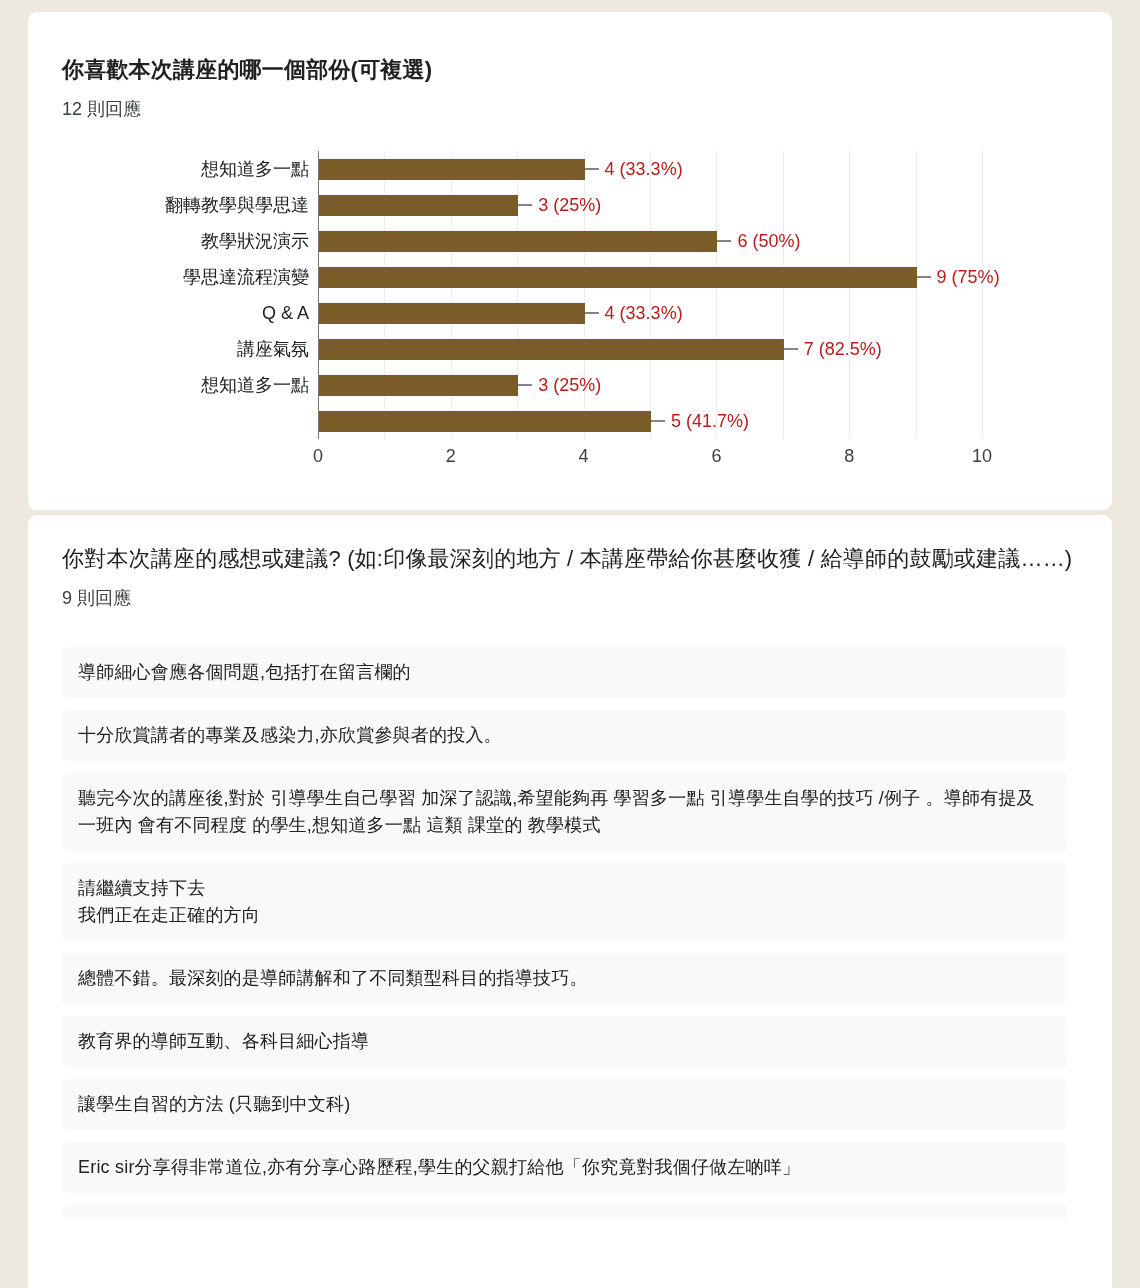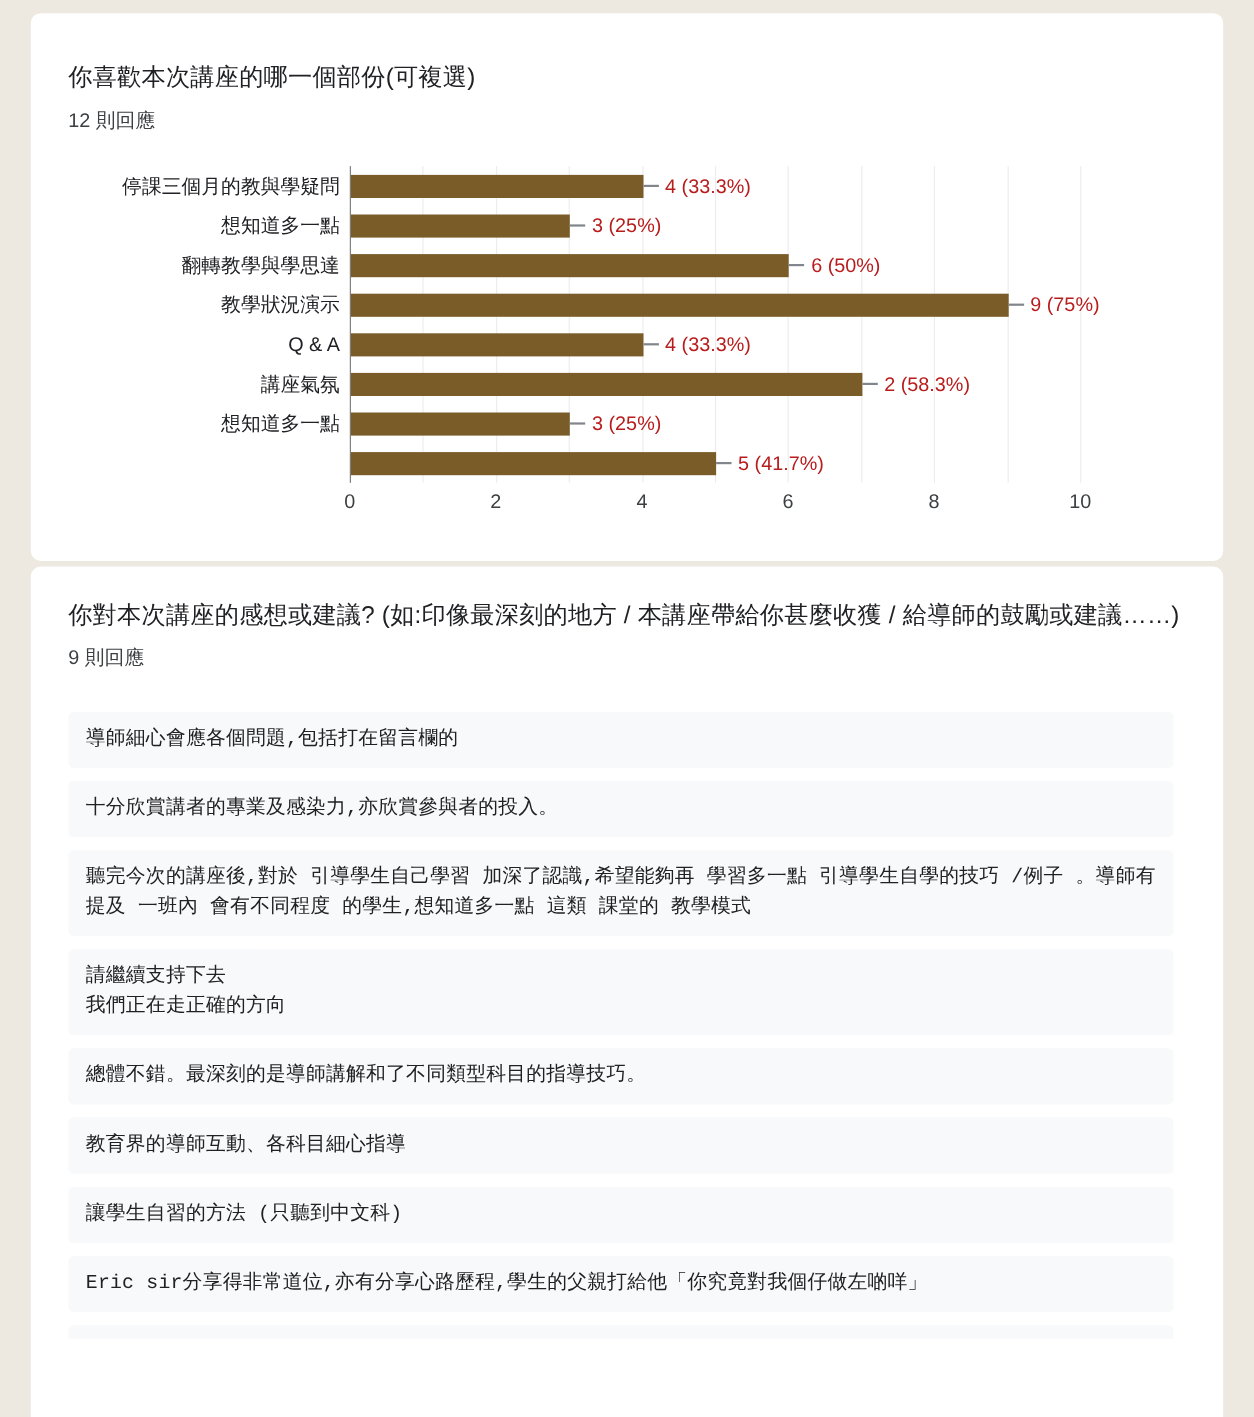--- a/index.html
+++ b/index.html
@@ -24,21 +24,21 @@
   #card2 { top: 515px; height: 944px; }
 
   .q-title {
     margin: 0 34px 0 34px;
     font-size: 22px;
     line-height: 32px;
     font-weight: 400;
     color: #202124;
     letter-spacing: 0.2px;
   }
-  #card1 .q-title { padding-top: 42px; }
+  #card1 .q-title { padding-top: 42px; font-weight: bold; }
   #card2 .q-title { padding-top: 28px; }
   .q-count {
     margin: 11px 34px 0 34px;
     font-size: 18px;
     line-height: 24px;
     color: #3c4043;
   }
 
   
   .chart {
@@ -109,21 +109,20 @@
     transform: translateX(-50%);
     font-size: 18px;
     color: #3c4043;
   }
 
   
   .responses-wrap {
     margin: 37px 45px 0 34px;
     height: 570px;
     overflow: hidden;
-    font-family: Liberation Mono, monospace;
   }
   .response-item {
     background: #f8f9fa;
     border-radius: 5px;
     padding: 12px 16px;
     margin-bottom: 12px;
     font-size: 18px;
     line-height: 27px;
     color: #202124;
     white-space: pre-line;
@@ -131,24 +130,24 @@
   }
 </style>
 </head>
 <body>
 
 <div class="card" id="card1">
   <div class="q-title">你喜歡本次講座的哪一個部份(可複選)</div>
   <div class="q-count">12 則回應</div>
   <div class="chart">
     <div class="chart-labels">
-        <div class="cat-label">停課三個月的教與學疑問</div>
         <div class="cat-label">想知道多一點</div>
         <div class="cat-label">翻轉教學與學思達</div>
         <div class="cat-label">教學狀況演示</div>
+        <div class="cat-label">學思達流程演變</div>
         <div class="cat-label">Q &amp; A</div>
         <div class="cat-label">講座氣氛</div>
         <div class="cat-label">想知道多一點</div>
       </div>
     <div class="chart-plot">
         <div class="gridline" style="left: calc(10% - 1px); background: rgb(236, 236, 236);"></div>
         <div class="gridline" style="left: calc(20% - 1px); background: rgb(236, 236, 236);"></div>
         <div class="gridline" style="left: calc(30% - 1px); background: rgb(236, 236, 236);"></div>
         <div class="gridline" style="left: calc(40% - 1px); background: rgb(236, 236, 236);"></div>
         <div class="gridline" style="left: calc(50% - 1px); background: rgb(236, 236, 236);"></div>
@@ -178,21 +177,21 @@
           <div class="bar-value">9 (75%)</div>
         </div>
         <div class="bar-row">
           <div class="bar" style="width: 40%; background: rgb(122, 92, 40);"></div>
           <div class="callout-line"></div>
           <div class="bar-value">4 (33.3%)</div>
         </div>
         <div class="bar-row">
           <div class="bar" style="width: 70%; background: rgb(122, 92, 40);"></div>
           <div class="callout-line"></div>
-          <div class="bar-value">2 (58.3%)</div>
+          <div class="bar-value">7 (82.5%)</div>
         </div>
         <div class="bar-row">
           <div class="bar" style="width: 30%; background: rgb(122, 92, 40);"></div>
           <div class="callout-line"></div>
           <div class="bar-value">3 (25%)</div>
         </div>
         <div class="bar-row">
           <div class="bar" style="width: 50%; background: rgb(122, 92, 40);"></div>
           <div class="callout-line"></div>
           <div class="bar-value">5 (41.7%)</div>

